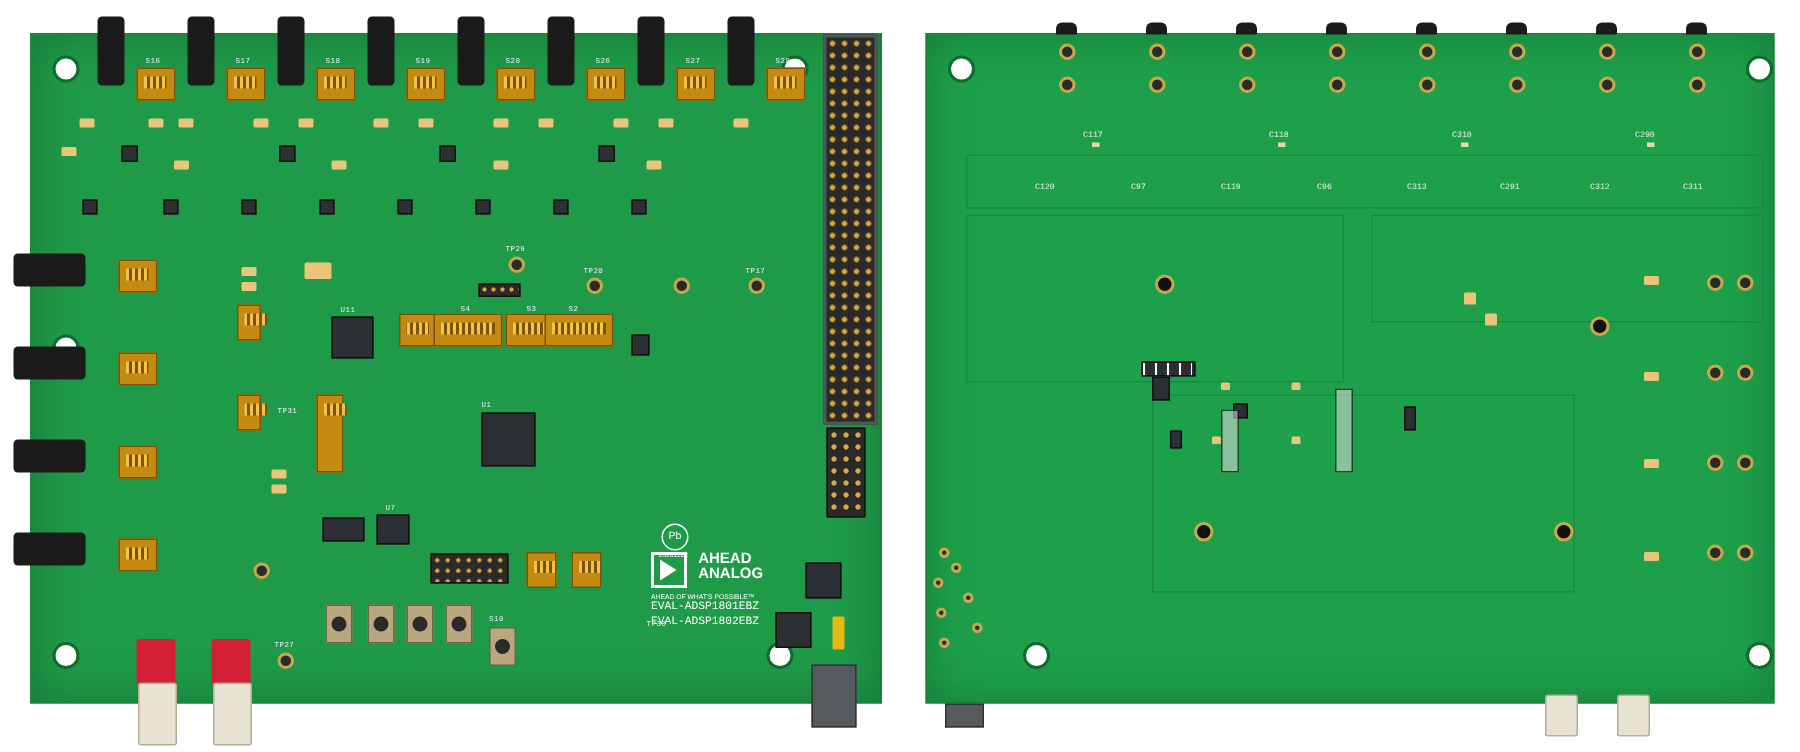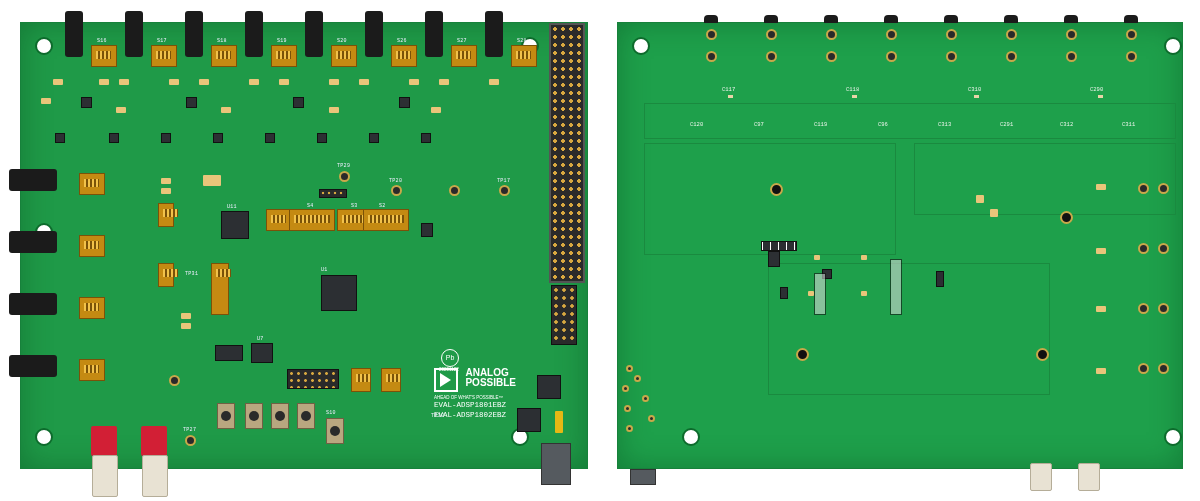--- a/index.html
+++ b/index.html
@@ -156,22 +156,22 @@
   <div class="via" style="left:478px;top:162px"></div>
   <div class="via" style="left:148px;top:352px"></div>
   <div class="via" style="left:164px;top:412px"></div>
 
   <div class="pb">Pb</div>
   <div class="date" style="top:344px;left:418px">20201122</div>
 
   <div class="logo">
     <span class="logo-mark"></span>
     <span class="logo-text">
-      <span>ANALOG</span><br>
-      <span>POSSIBLE</span>
+      <span>AHEAD</span><br>
+      <span>ANALOG</span>
     </span>
     <div class="tagline">AHEAD OF WHAT'S POSSIBLE™</div>
     <div class="part">EVAL-ADSP1801EBZ</div>
     <div class="part">EVAL-ADSP1802EBZ</div>
   </div>
 
   <div class="silk" style="left:76px;top:15px">S16</div>
   <div class="silk" style="left:136px;top:15px">S17</div>
   <div class="silk" style="left:196px;top:15px">S18</div>
   <div class="silk" style="left:256px;top:15px">S19</div>

